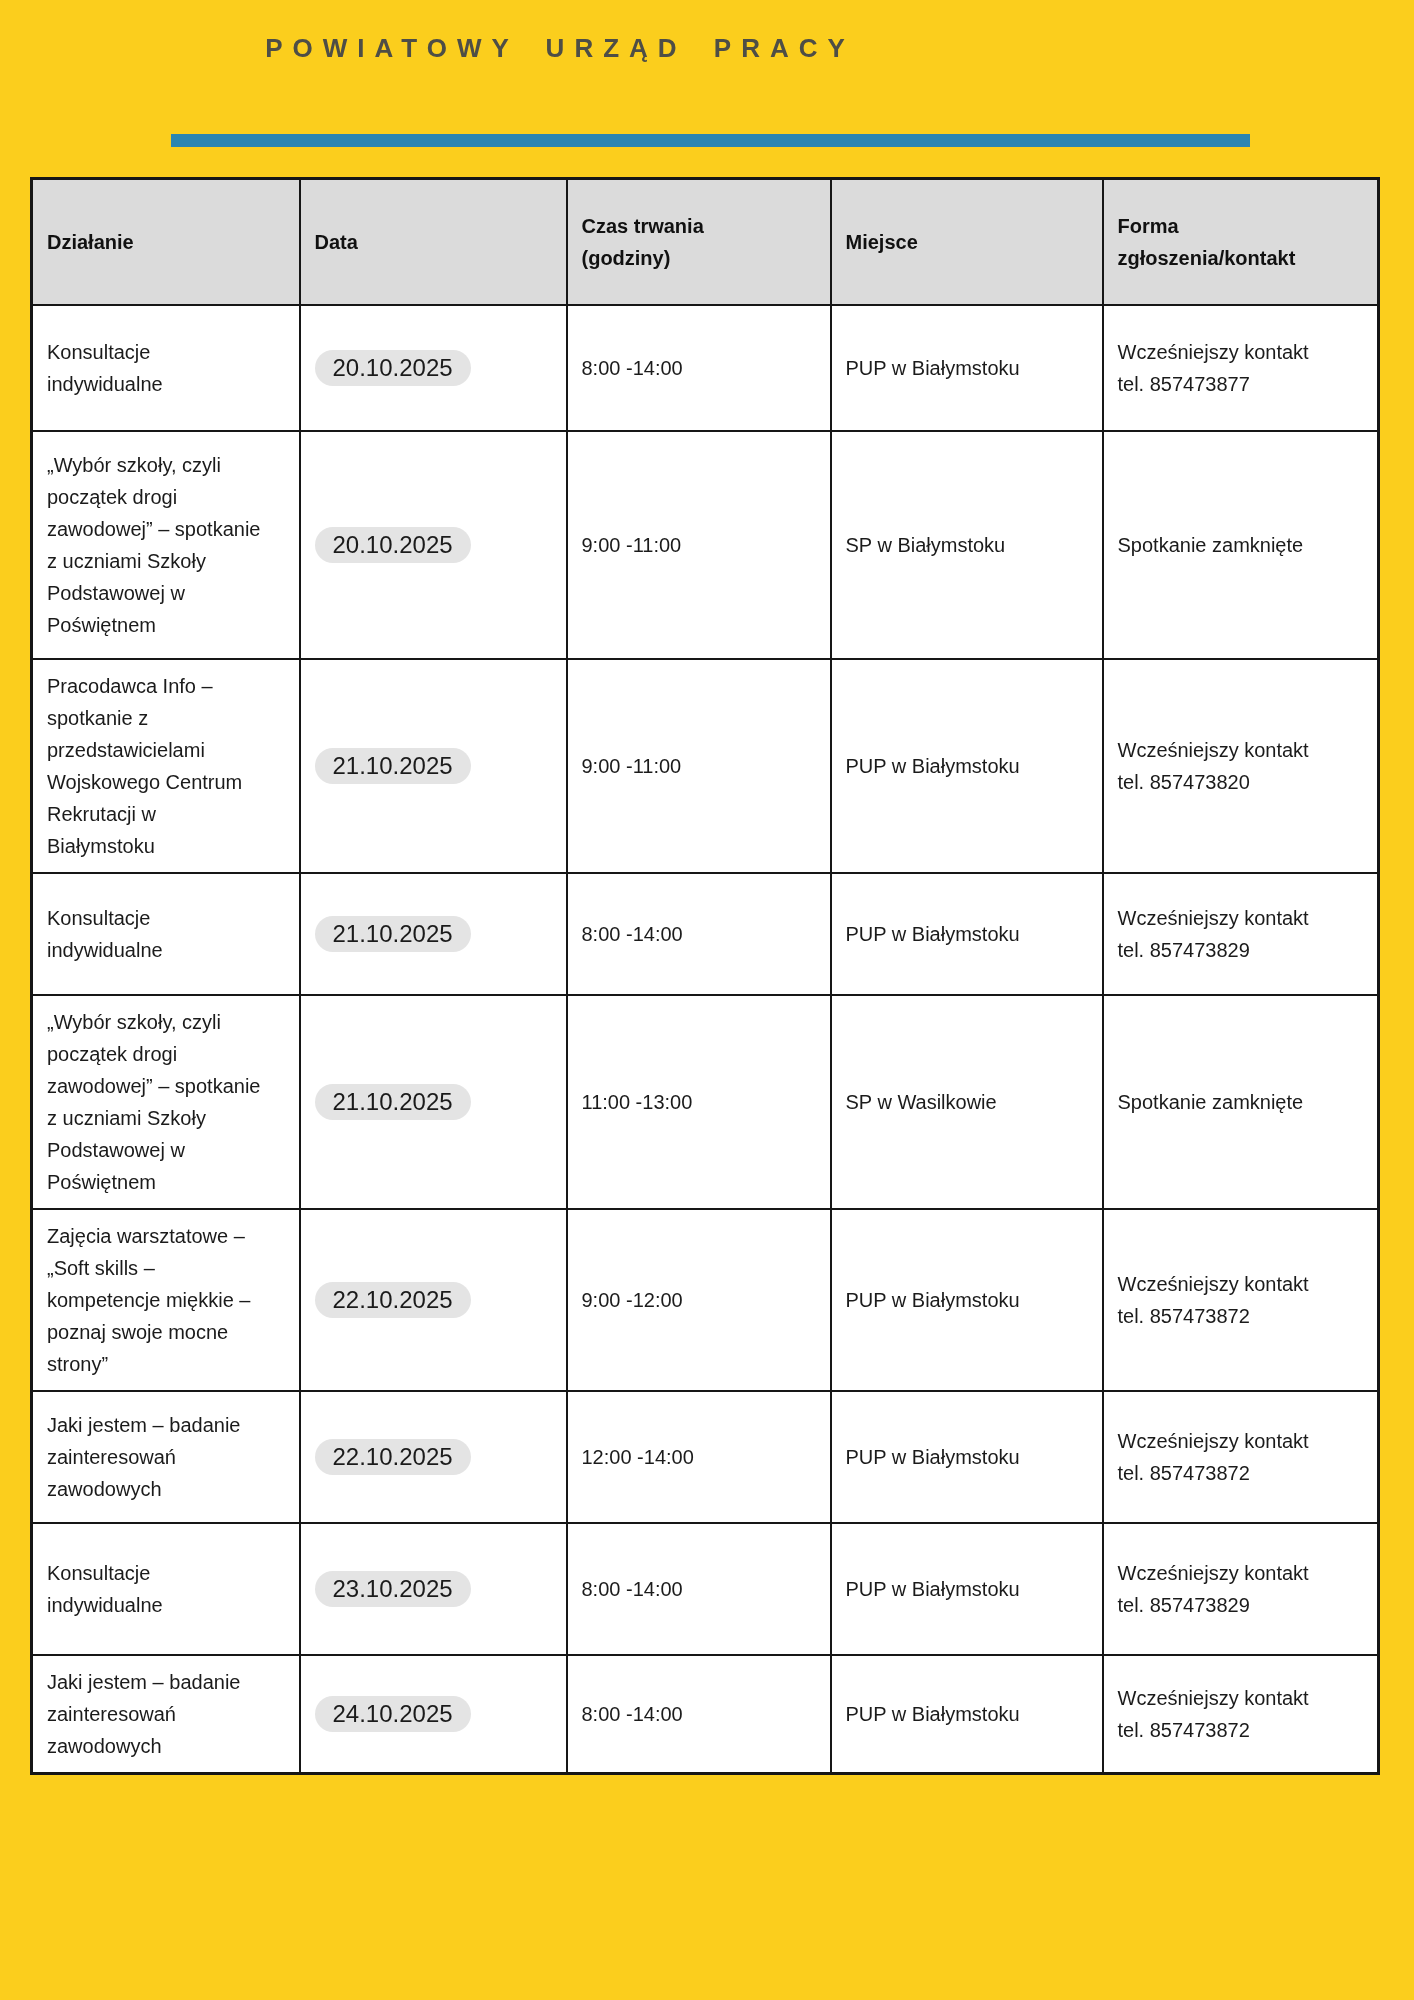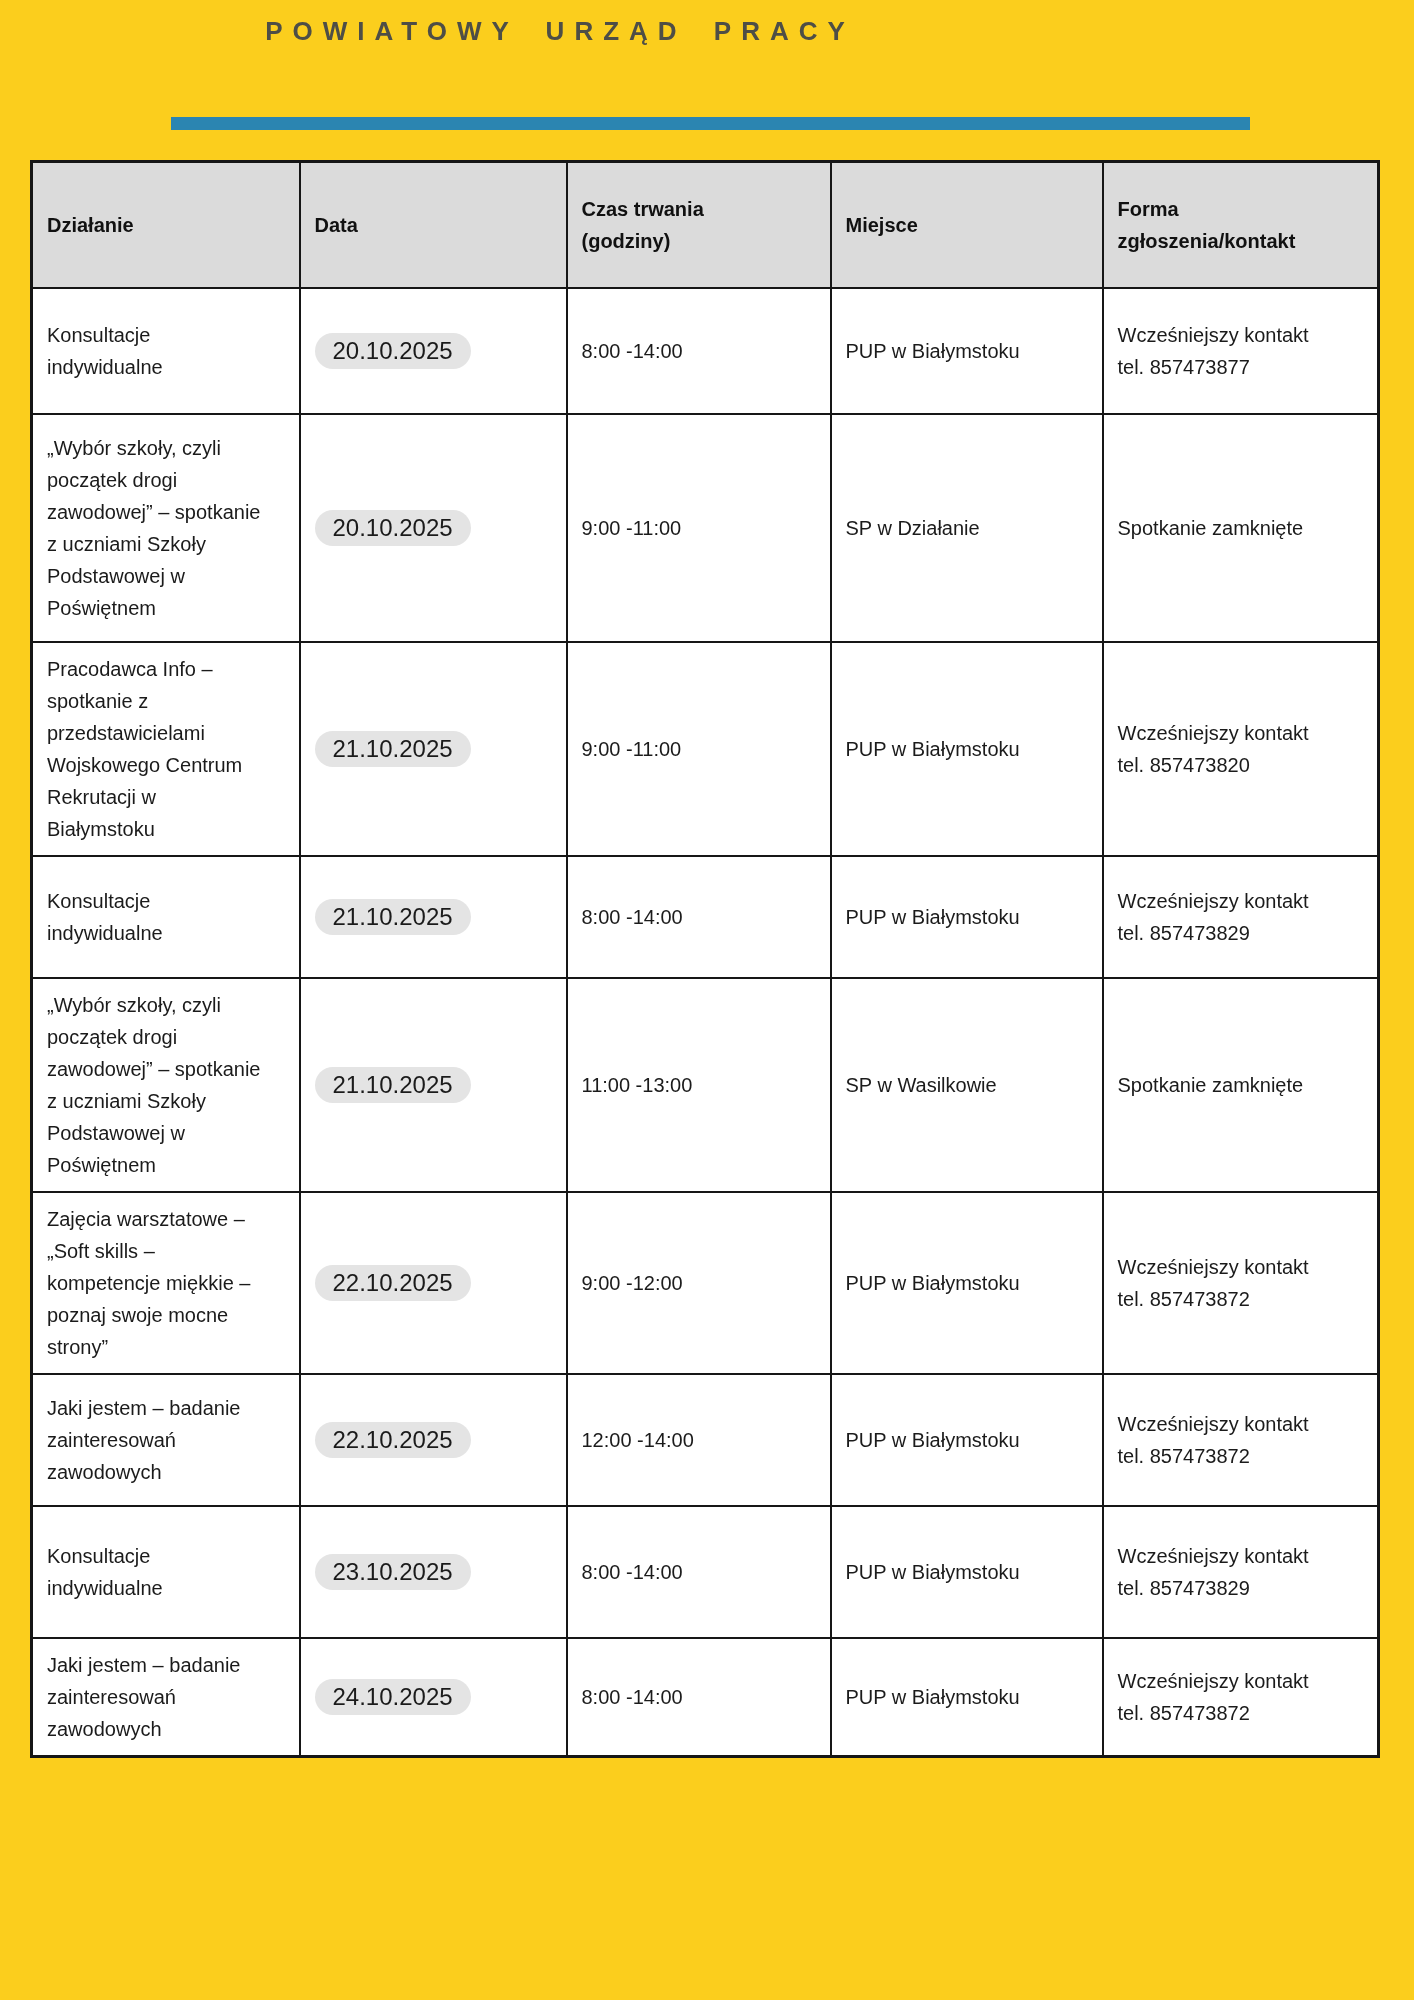--- a/index.html
+++ b/index.html
@@ -13,21 +13,21 @@
   }
   *{box-sizing:border-box;}
   html,body{margin:0;padding:0;}
   body{
     width:1414px;height:2000px;
     background:var(--yellow);
     font-family:"Liberation Sans","DejaVu Sans",sans-serif;
     color:var(--ink);
   }
   .poster-header{
-    padding-top:16px;
+    padding-top:33px;
     width:1120px;
     text-align:center;
   }
   .poster-header .hline{
     font-size:26px;
     font-weight:bold;
     letter-spacing:10px;
     word-spacing:10px;
     line-height:31px;
     color:var(--brand-ink);
@@ -123,21 +123,21 @@
       <td>
           <div class="inner-contact">Wcześniejszy kontakt tel. 857473877</div>
         </td>
     </tr>
     <tr style="height:228px">
       <td>
           <div class="inner-activity">„Wybór szkoły, czyli początek drogi zawodowej” – spotkanie z uczniami Szkoły Podstawowej w Poświętnem</div>
         </td>
       <td><span class="date-pill">20.10.2025</span></td>
       <td><span class="time-text">9:00 -11:00</span></td>
-      <td><span class="place-text">SP w Działanie</span></td>
+      <td><span class="place-text">SP w Białymstoku</span></td>
       <td>
           <div class="inner-contact">Spotkanie zamknięte</div>
         </td>
     </tr>
     <tr style="height:210px">
       <td>
           <div class="inner-activity">Pracodawca Info – spotkanie z przedstawicielami Wojskowego Centrum Rekrutacji w Białymstoku</div>
         </td>
       <td><span class="date-pill">21.10.2025</span></td>
       <td><span class="time-text">9:00 -11:00</span></td>

